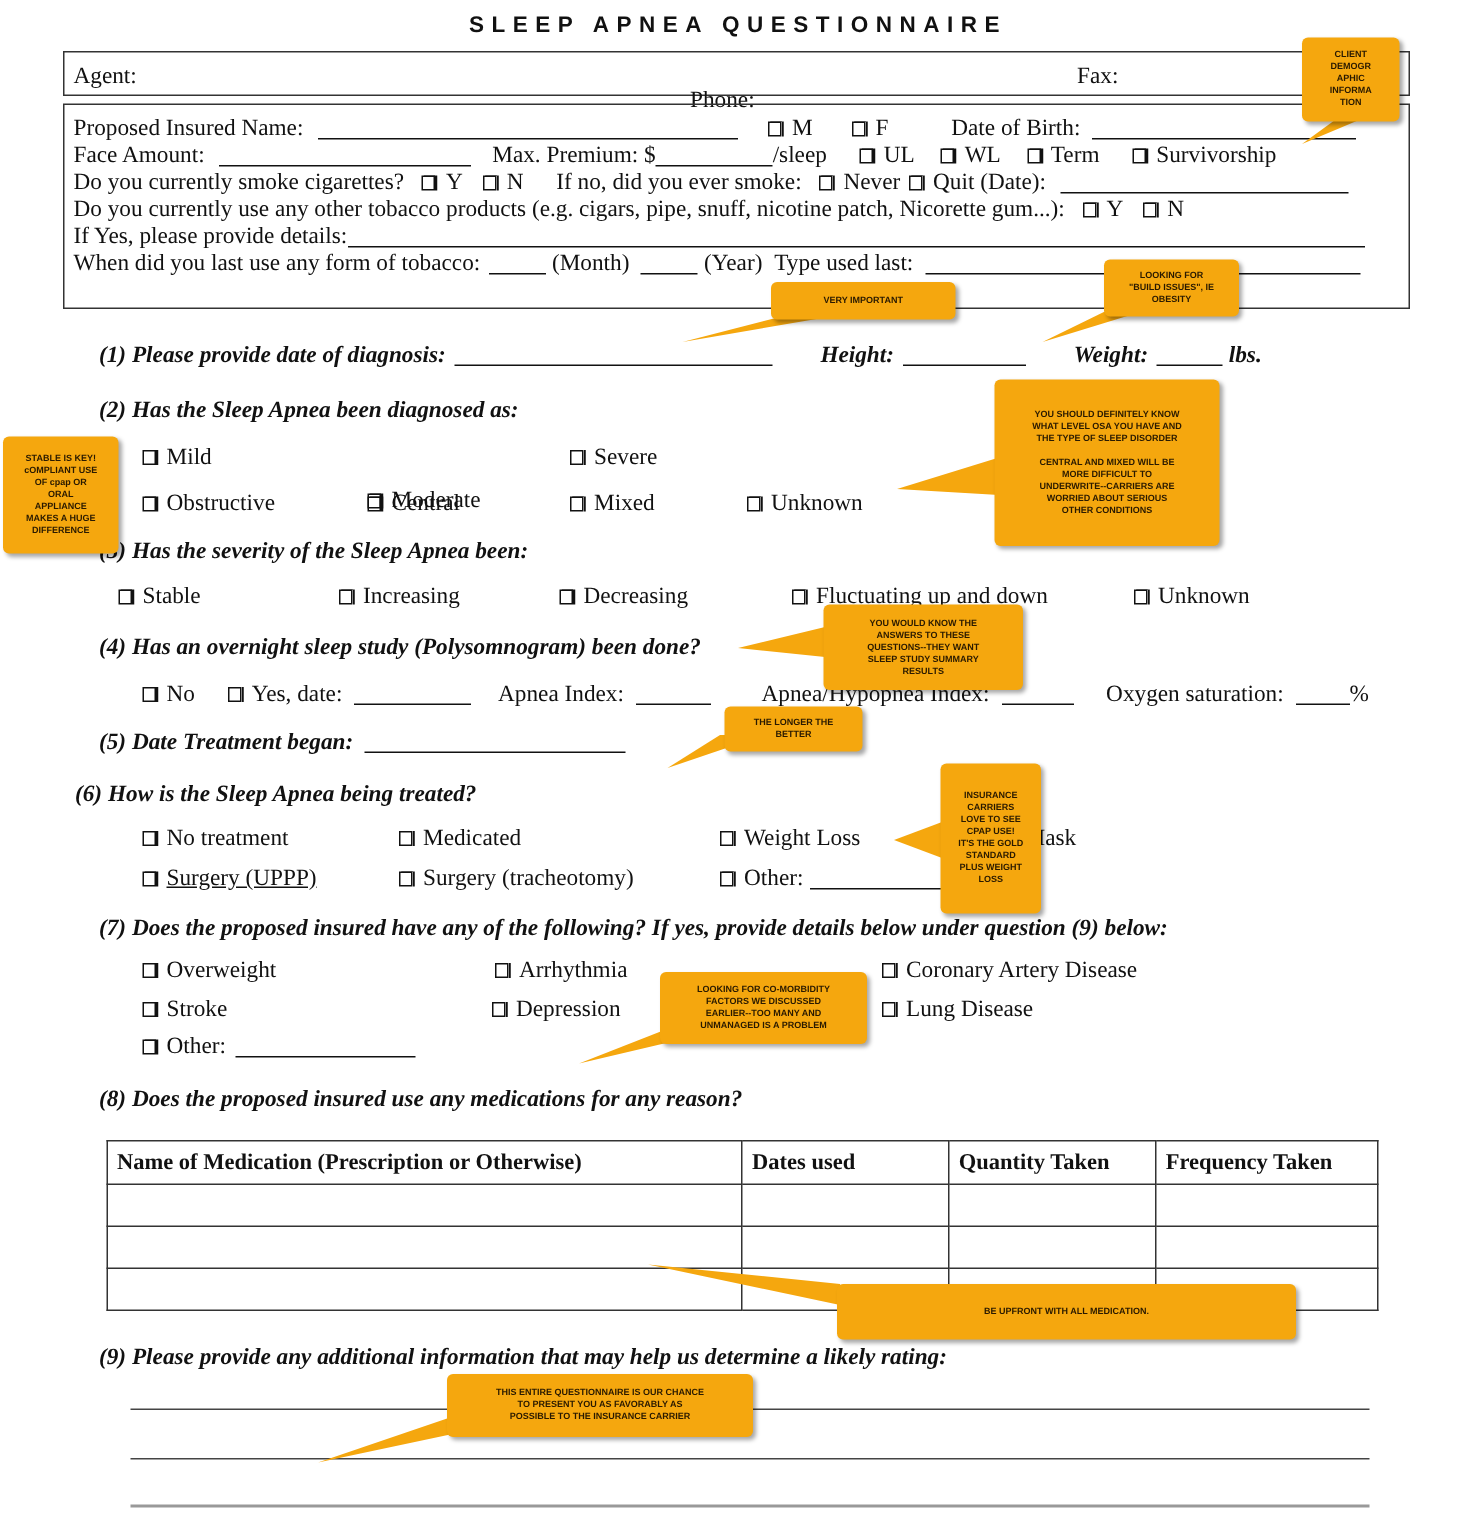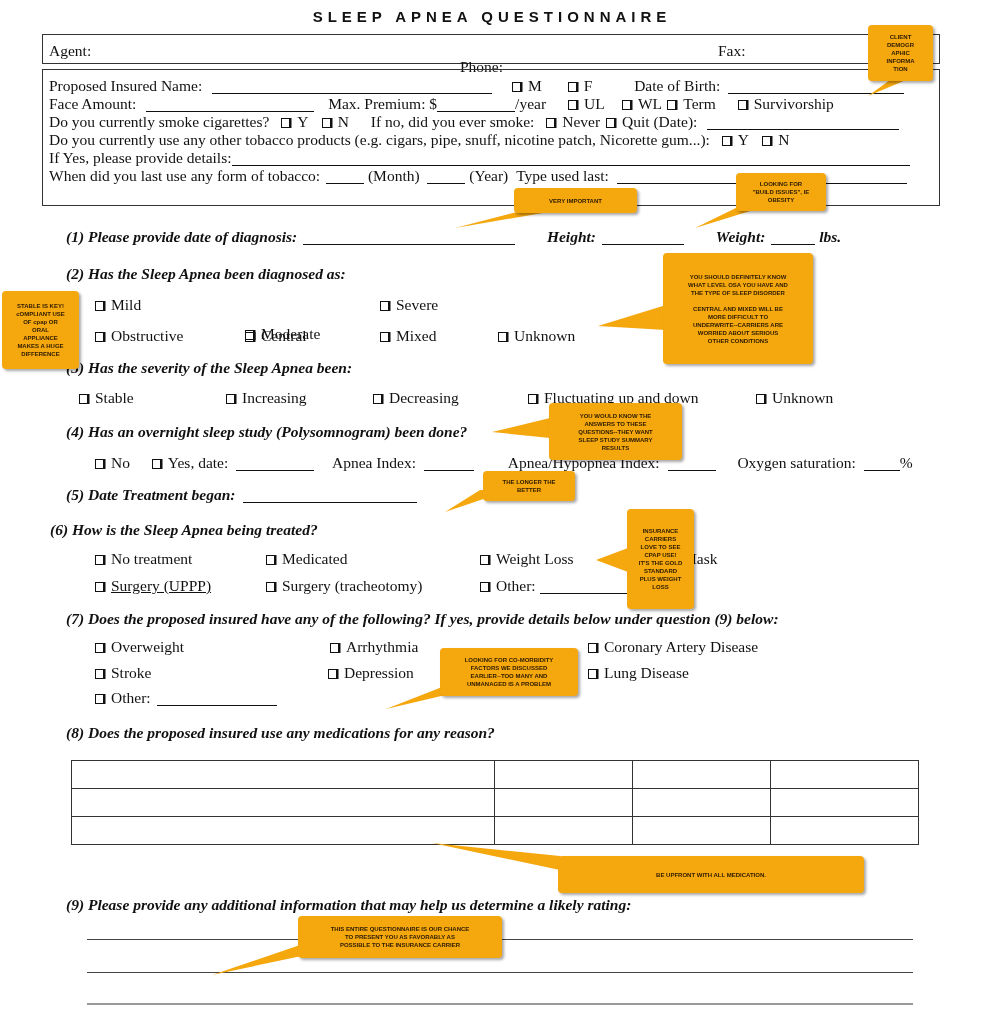--- a/index.html
+++ b/index.html
@@ -46,24 +46,24 @@
   <span class="line" style="width:280px;margin-left:6px;"></span>
   <span style="margin-left:16px;"><span class="cb"></span><span>M</span></span>
   <span style="margin-left:22px;"><span class="cb"></span><span>F</span></span>
   <span style="margin-left:38px;">Date of Birth:</span>
   <span class="line" style="width:176px;margin-left:4px;"></span>
 </div>
 
 <div class="abs f15" style="left:49px;top:95px;">
   <span>Face Amount:</span>
   <span class="line" style="width:168px;margin-left:6px;"></span>
-  <span style="margin-left:10px;">Max. Premium: $</span><span class="line" style="width:78px;"></span><span>/year</span>
+  <span style="margin-left:10px;">Max. Premium: $</span><span class="line" style="width:78px;"></span><span>/sleep</span>
   <span style="margin-left:18px;"><span class="cb"></span><span>UL</span></span>
   <span style="margin-left:14px;"><span class="cb"></span><span>WL</span></span>
-  <span style="margin-left:2px;"><span class="cb"></span><span>Term</span></span>
+  <span style="margin-left:14px;"><span class="cb"></span><span>Term</span></span>
   <span style="margin-left:18px;"><span class="cb"></span><span>Survivorship</span></span>
 </div>
 
 <div class="abs f15" style="left:49px;top:113px;">
   <span>Do you currently smoke cigarettes?</span>
   <span style="margin-left:8px;"><span class="cb"></span><span>Y</span></span>
   <span style="margin-left:10px;"><span class="cb"></span><span>N</span></span>
   <span style="margin-left:18px;">If no, did you ever smoke:</span>
   <span style="margin-left:8px;"><span class="cb"></span><span>Never</span></span>
   <span style="margin-left:2px;"><span class="cb"></span><span>Quit (Date):</span></span>
@@ -154,20 +154,26 @@
 
 <div class="abs q" style="left:66px;top:724px;">(8) Does the proposed insured use any medications for any reason?</div>
 <table class="med">
   <colgroup>
       <col style="width:424px">
       <col style="width:138px">
       <col style="width:138px">
       <col style="width:148px">
     </colgroup>
   <tbody>
+      <tr>
+    <th>Name of Medication (Prescription or Otherwise)</th>
+    <th>Dates used</th>
+    <th>Quantity Taken</th>
+    <th>Frequency Taken</th>
+  </tr>
   <tr>
     <td></td>
     <td></td>
     <td></td>
     <td></td>
   </tr>
   <tr>
     <td></td>
     <td></td>
     <td></td>

